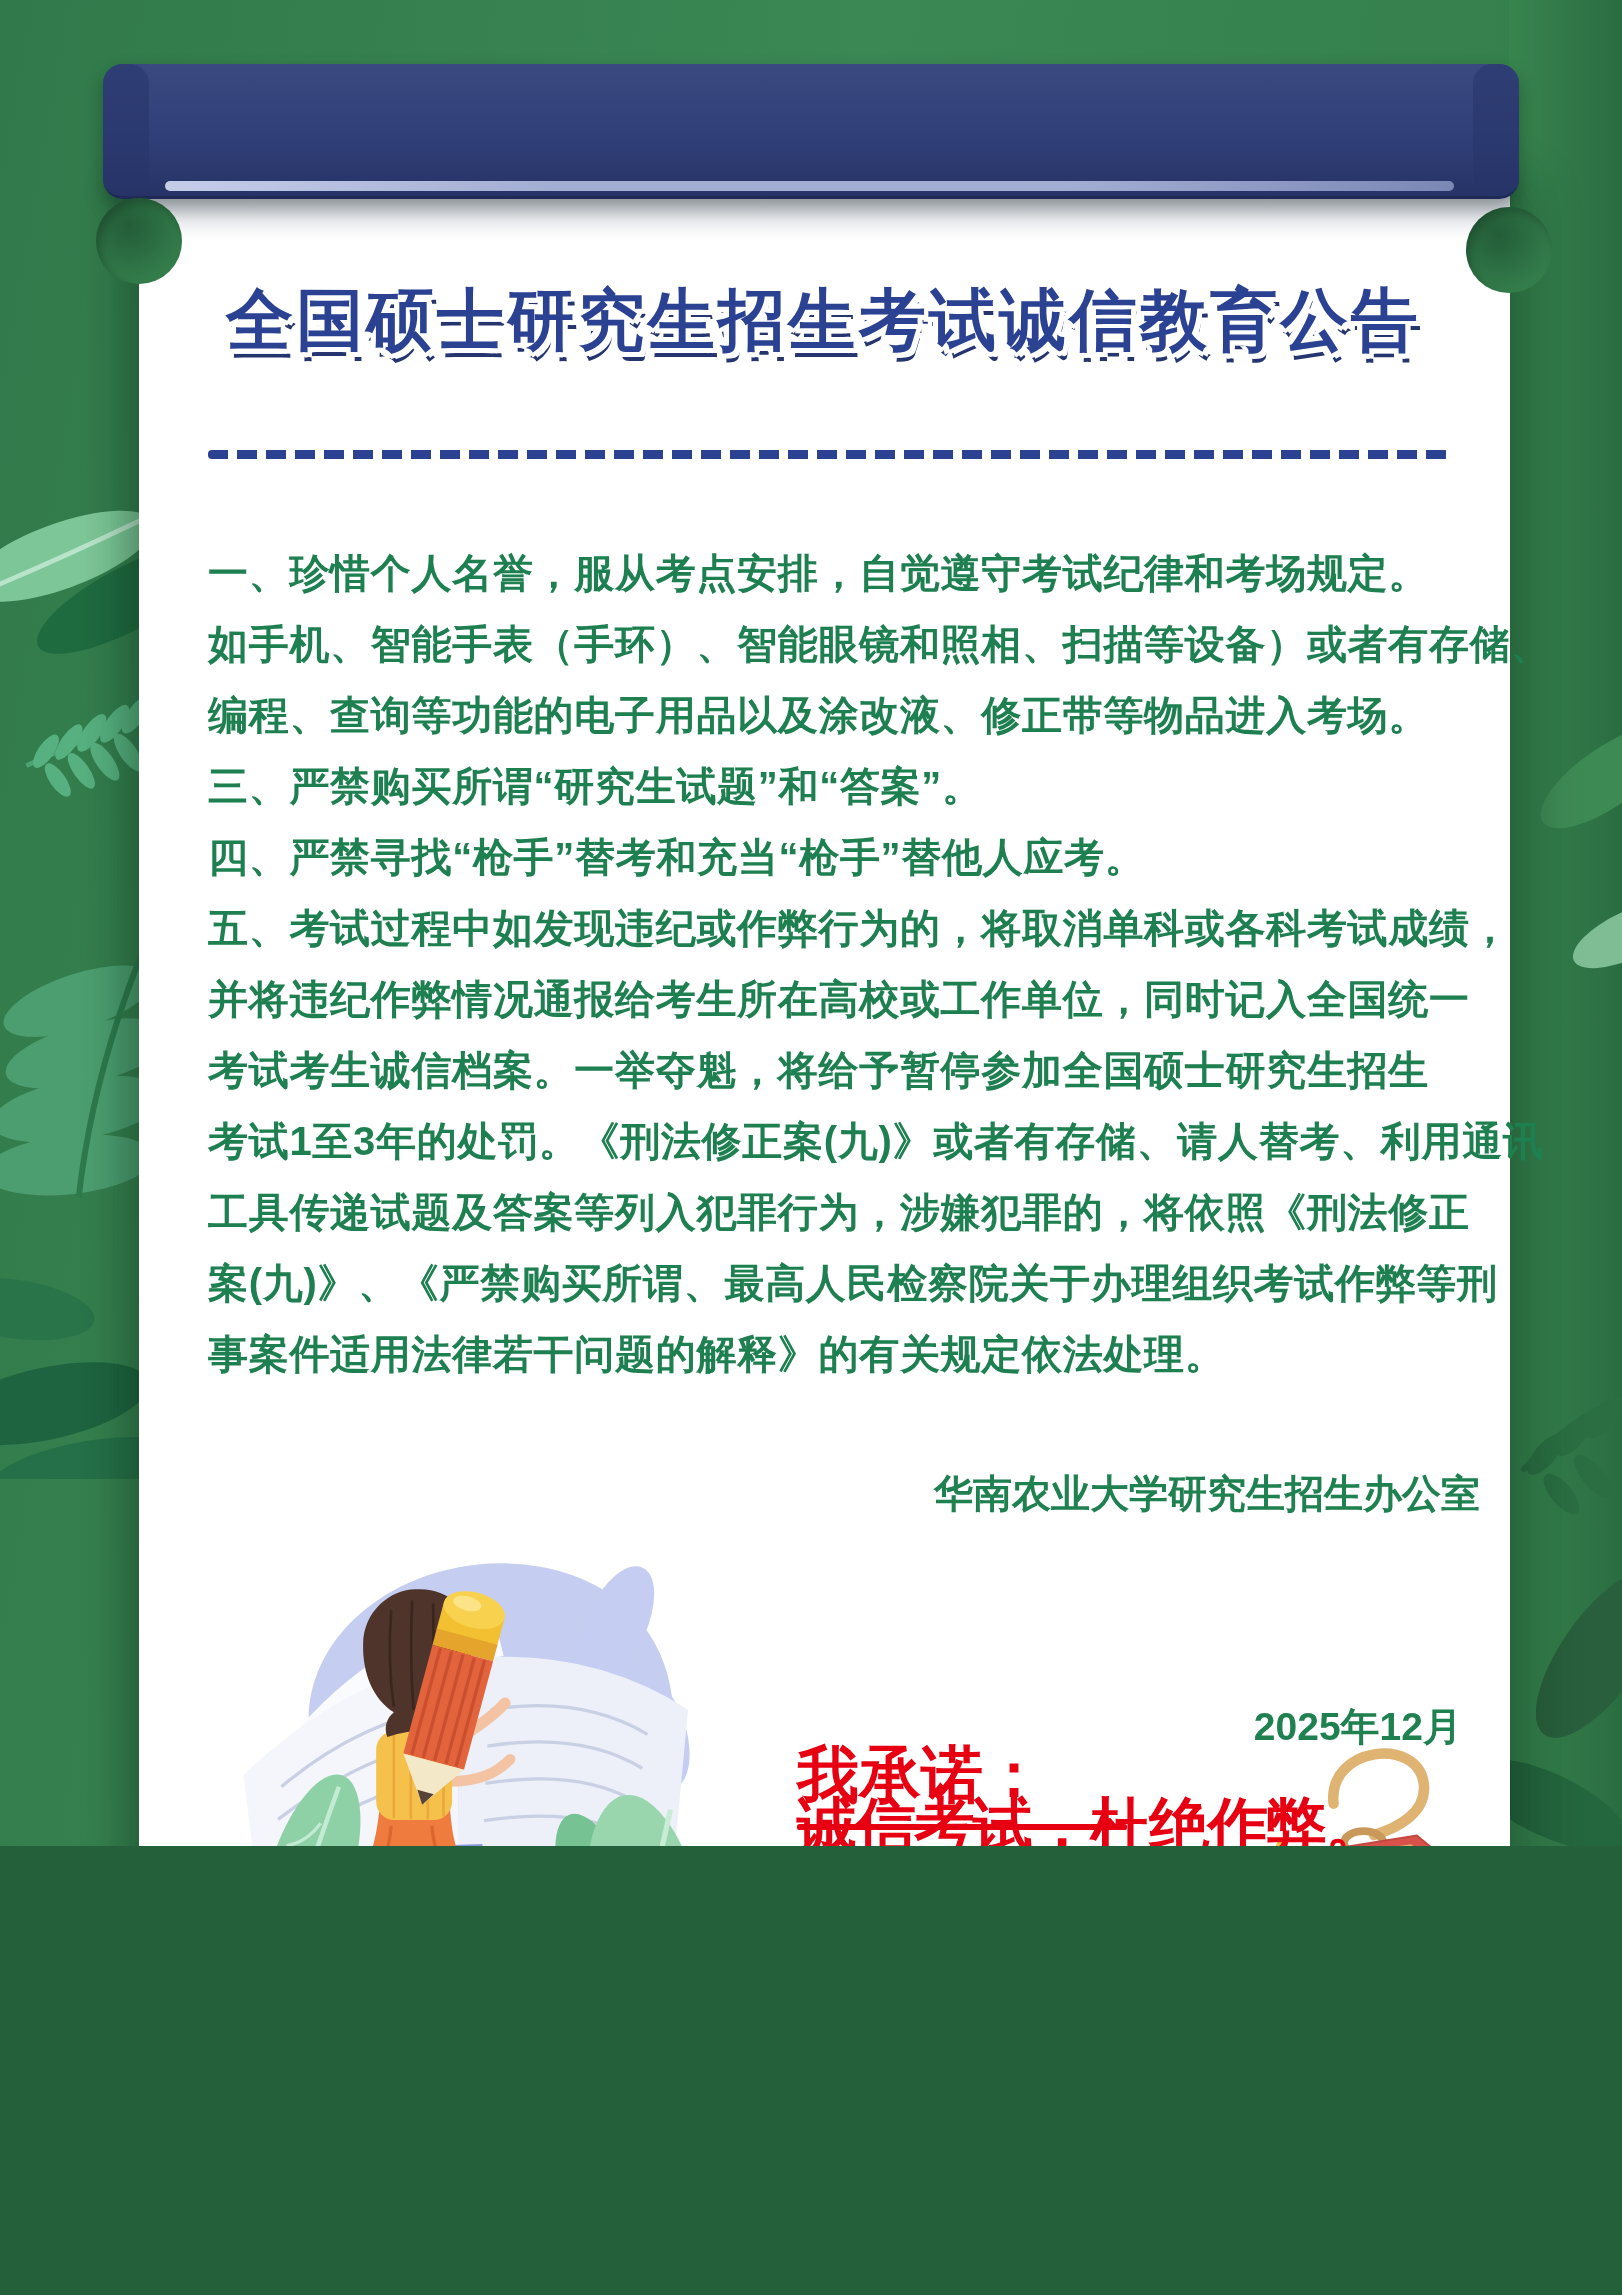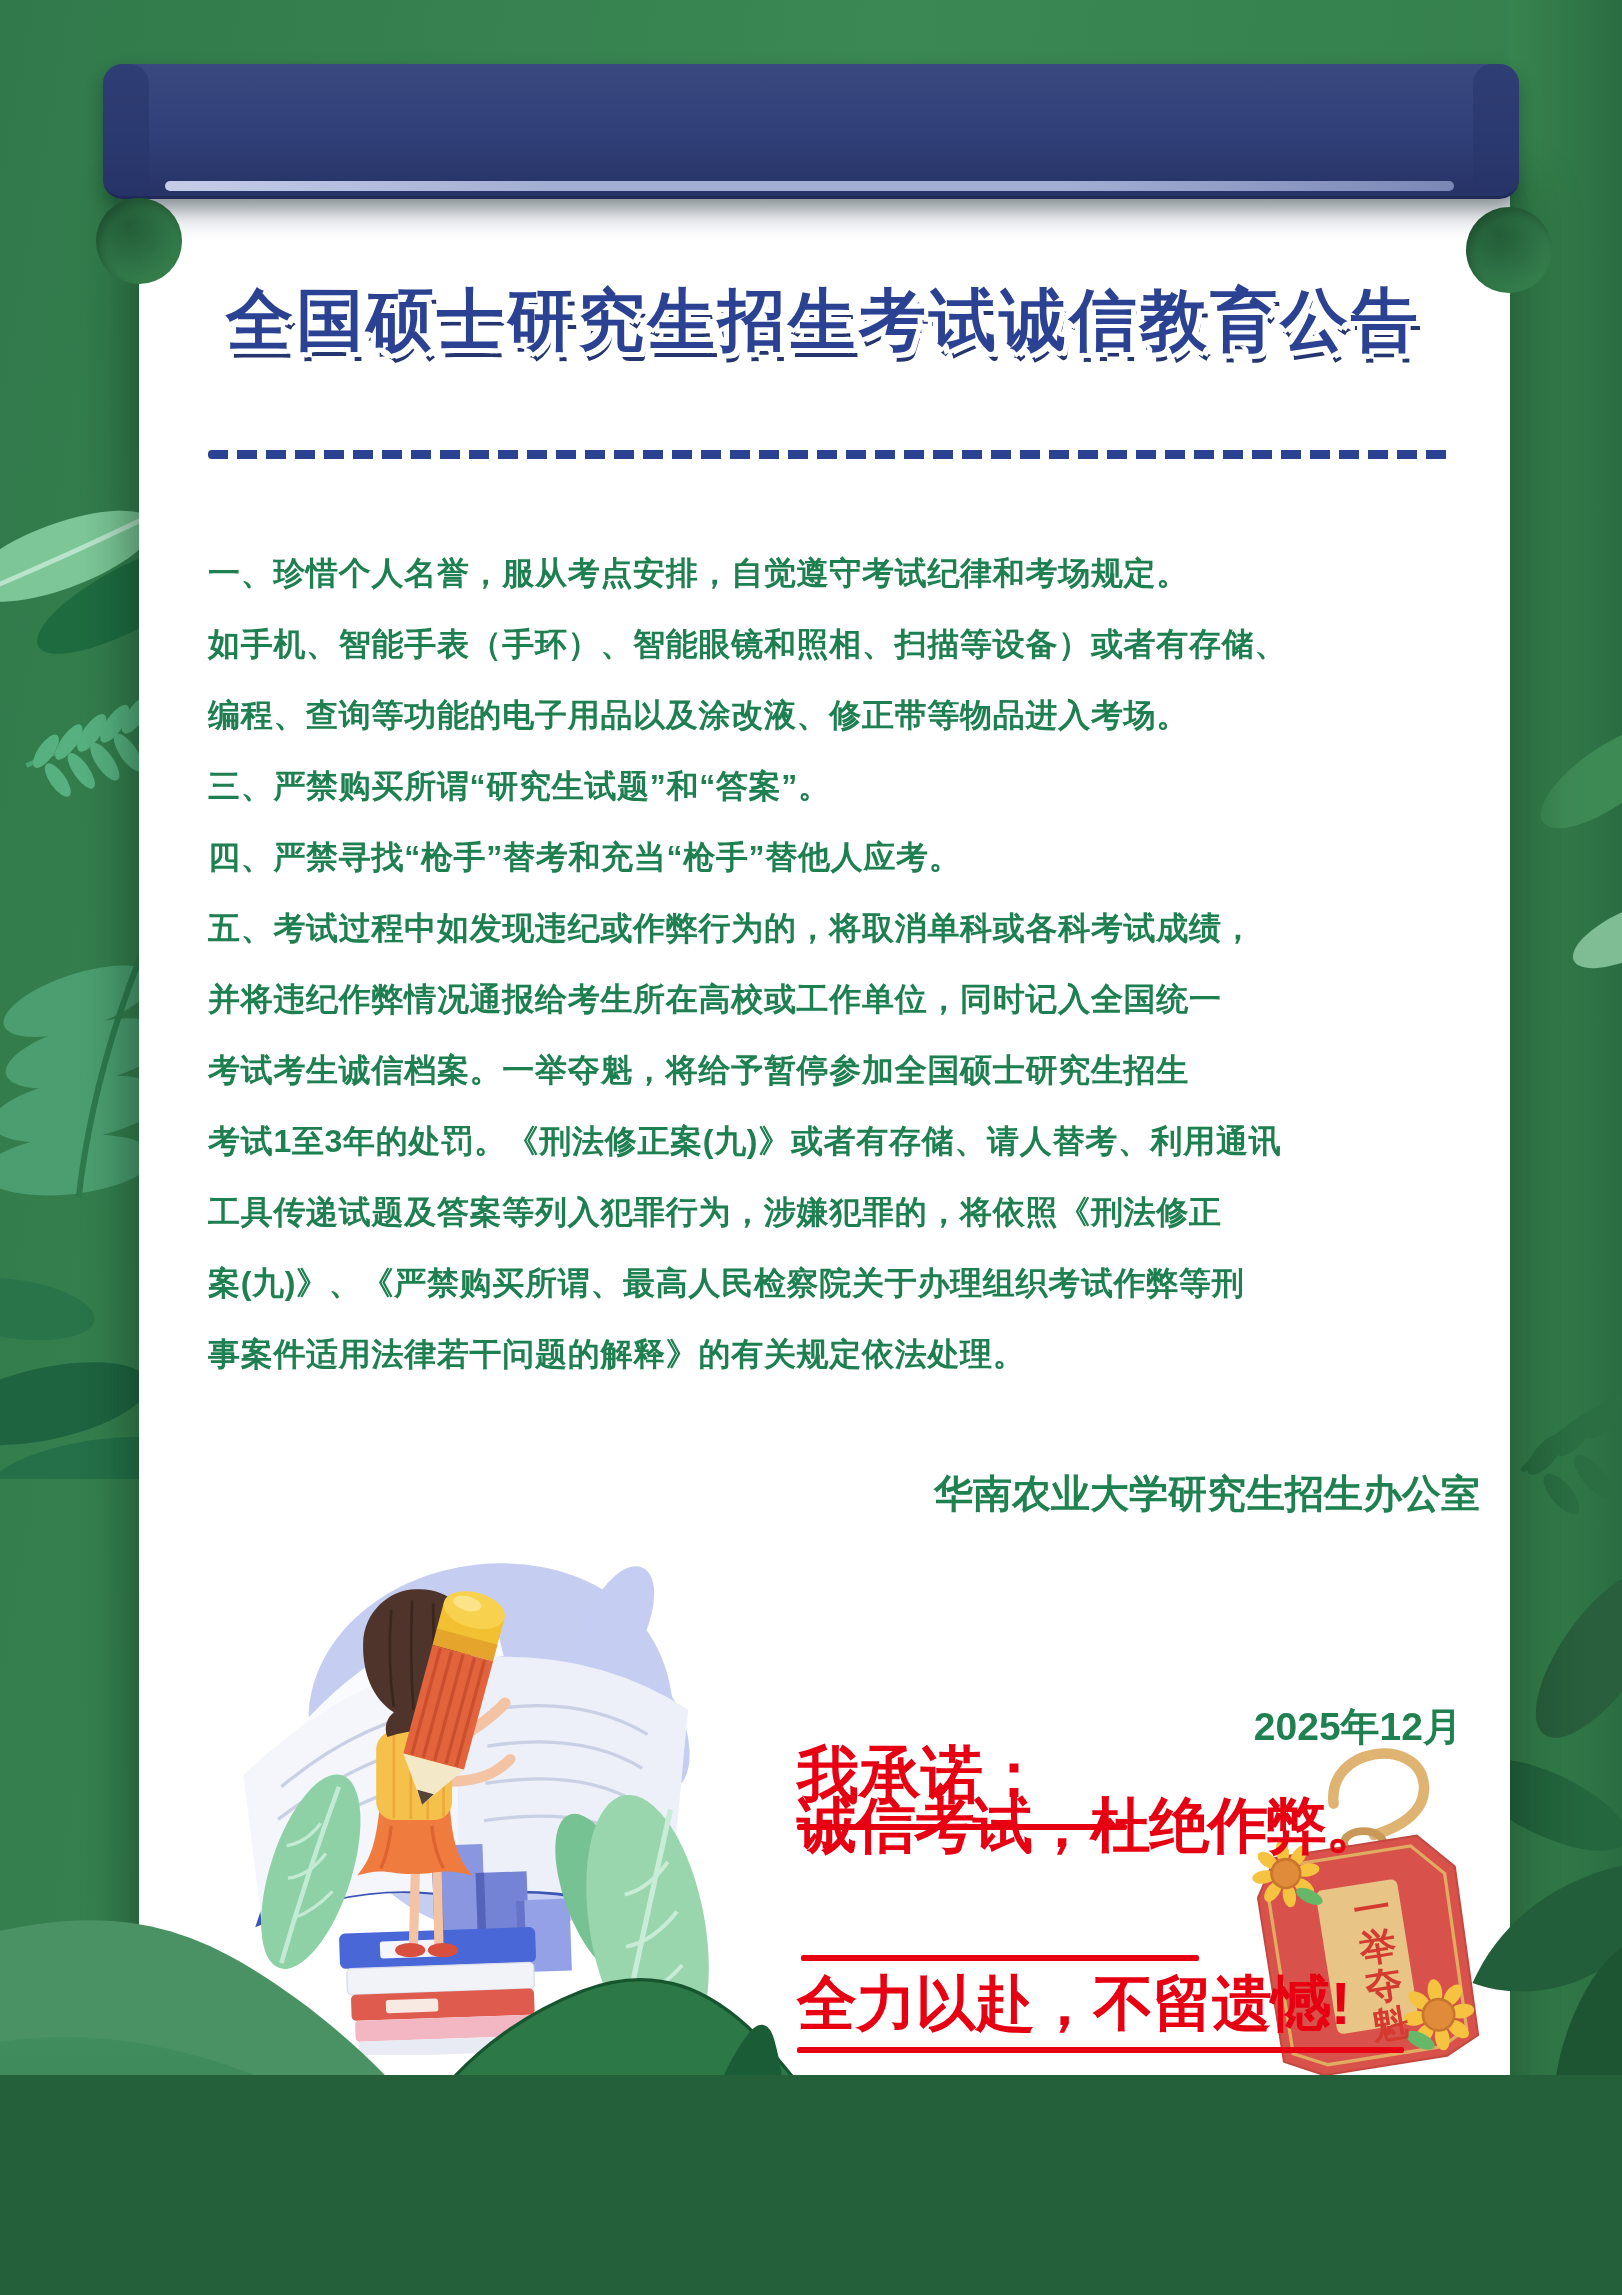--- a/index.html
+++ b/index.html
@@ -1,16 +1,16 @@
 <!DOCTYPE html>
 <html style="font-size:10.5px"><head>
 <meta charset="utf-8">
 <style>
   html,body{margin:0;padding:0;background:#24603a;}
-  .stage{position:relative;width:1623px;height:2075px;overflow:hidden;
+  .stage{position:relative;width:1623px;height:1846px;overflow:hidden;
          font-family:"Liberation Sans",sans-serif;
          background:linear-gradient(100deg,#31794a 0%,#3b8854 45%,#35804c 78%,#2f7546 100%);}
   .bg-right-strip{position:absolute;left:1509px;top:0;width:114px;height:2295px;
          background:linear-gradient(90deg,#38854f,#2a6c41);}
   svg{position:absolute;display:block;}
   
   .rod{position:absolute;left:103px;top:64px;width:1416px;height:132px;border-radius:19.6px;
        background:linear-gradient(180deg,#3a497f 0%,#303f78 55%,#273366 100%);
        border-bottom:3.9px solid #1f2a56;
        box-shadow:0 9.2px 17px rgba(10,25,20,.35);}
@@ -31,21 +31,21 @@
   .title{position:absolute;left:171px;top:275px;width:1305px;text-align:center;
          font-size:67px;font-weight:900;letter-spacing:3.3px;color:#2b4292;white-space:nowrap;
          text-shadow:
            -4.6px -4.6px 0 #fff, 4.6px -4.6px 0 #fff, -4.6px 4.6px 0 #fff, 4.6px 4.6px 0 #fff,
            0 -5.2px 0 #fff, 0 5.2px 0 #fff, -5.2px 0 0 #fff, 5.2px 0 0 #fff,
            3.9px 9.2px 0 #24356f;}
   .dash-divider{position:absolute;left:208px;top:450px;width:1241px;height:8.5px;border-radius:3.9px;
          background:repeating-linear-gradient(90deg,#2b4292 0 19.6px, rgba(43,66,146,0) 19.6px 29px);}
   
   .notice{position:absolute;left:208px;top:538px;width:1247px;}
-  .notice-line{height:71px;line-height:71px;font-size:32px;letter-spacing:0.7px;font-weight:600;
+  .notice-line{height:71px;line-height:71px;font-size:40px;letter-spacing:0.7px;font-weight:600;
          color:#1e8050;white-space:nowrap;}
   .signature{position:absolute;left:589px;top:1467px;width:891px;text-align:right;
          font-size:39px;font-weight:700;color:#1f8050;white-space:nowrap;}
   .date-line{position:absolute;left:589px;top:1700px;width:873px;text-align:right;
          font-size:39px;font-weight:700;color:#1f8050;white-space:nowrap;}
   
   .promise-heading{position:absolute;left:797px;top:1733px;font-size:62px;font-weight:900;color:#e60012;white-space:nowrap;}
   .promise-line1{position:absolute;left:797px;top:1786px;font-size:60px;font-weight:900;color:#e60012;white-space:nowrap;letter-spacing:-1.3px;}
   .promise-line2{position:absolute;left:797px;top:1964px;font-size:60px;font-weight:900;color:#e60012;white-space:nowrap;letter-spacing:-0.7px;}
   .promise-underline{position:absolute;height:5.9px;background:#e60012;border-radius:2.6px;}

